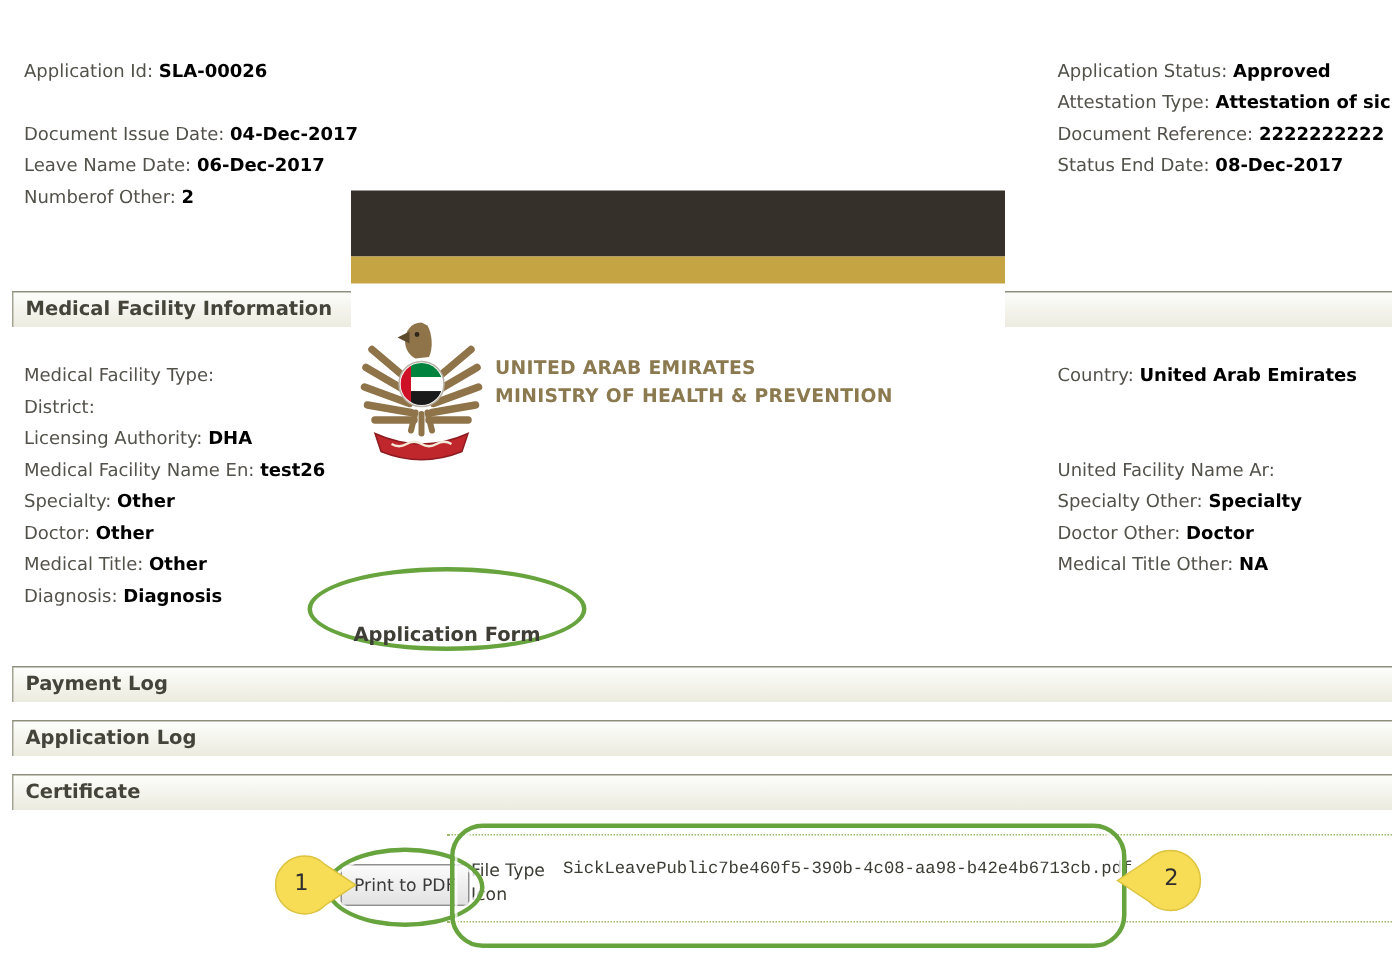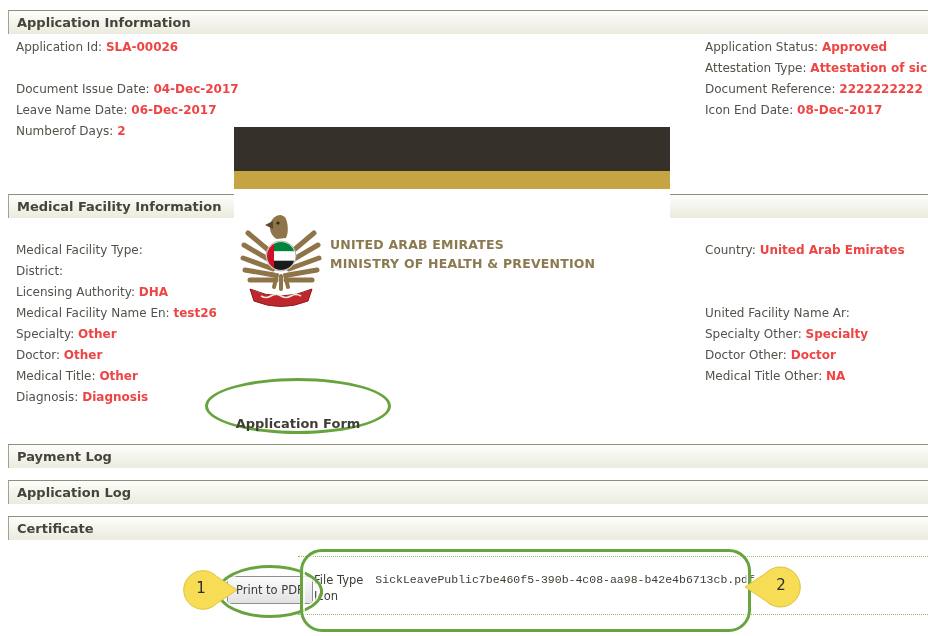--- a/index.html
+++ b/index.html
@@ -9,21 +9,21 @@
   
   .sbar{position:absolute;left:8px;right:0;height:23px;
         border-top:1px solid #8e8e7d;border-left:1px solid #a2a291;
         background:linear-gradient(#fdfdfb,#ebebdf);z-index:1;}
   .sbar-t{display:inline-block;padding-left:8px;line-height:23px;
           font-size:13px;font-weight:bold;color:#45443a;}
 
   
   .f{position:absolute;font-size:12px;white-space:nowrap;z-index:1;}
   .lbl{color:#52514a;}
-  .val{color:#ef4444;font-weight:bold;}
+  .val{color:#000000;font-weight:bold;}
 
   
   .preview{position:absolute;left:234px;top:127px;width:436px;height:185px;
            background:#fff;z-index:2;}
   .preview .banner{position:absolute;left:0;top:0;width:436px;height:44px;background:#36302b;}
   .preview .goldstripe{position:absolute;left:0;top:44px;width:436px;height:18px;background:#c5a443;}
   .ministry{position:absolute;left:96px;top:108px;font-size:12.5px;font-weight:bold;
             color:#8b7a4f;line-height:19px;letter-spacing:.2px;white-space:nowrap;}
   .emblem{position:absolute;left:6px;top:84px;}
 
@@ -54,33 +54,30 @@
   
   .callout{position:absolute;z-index:6;}
   .callout .num{position:absolute;top:13px;font-size:15px;color:#2e2e2e;
                 width:36px;text-align:center;}
 </style>
 </head>
 <body>
 
 <div class="page">
 
-  <div class="sbar" style="top:10px">
-    <span class="sbar-t">Application Information</span>
-  </div>
 
   <div class="f" style="left:16px;top:40px"><span class="lbl">Application Id:</span> <span class="val">SLA-00026</span></div>
   <div class="f" style="left:16px;top:82px"><span class="lbl">Document Issue Date:</span> <span class="val">04-Dec-2017</span></div>
   <div class="f" style="left:16px;top:103px"><span class="lbl">Leave Name Date:</span> <span class="val">06-Dec-2017</span></div>
-  <div class="f" style="left:16px;top:124px"><span class="lbl">Numberof Days:</span> <span class="val">2</span></div>
+  <div class="f" style="left:16px;top:124px"><span class="lbl">Numberof Other:</span> <span class="val">2</span></div>
 
   <div class="f" style="left:705px;top:40px"><span class="lbl">Application Status:</span> <span class="val">Approved</span></div>
   <div class="f" style="left:705px;top:61px"><span class="lbl">Attestation Type:</span> <span class="val">Attestation of sick leave</span></div>
   <div class="f" style="left:705px;top:82px"><span class="lbl">Document Reference:</span> <span class="val">2222222222</span></div>
-  <div class="f" style="left:705px;top:103px"><span class="lbl">Icon End Date:</span> <span class="val">08-Dec-2017</span></div>
+  <div class="f" style="left:705px;top:103px"><span class="lbl">Status End Date:</span> <span class="val">08-Dec-2017</span></div>
 
   <div class="sbar" style="top:194px">
     <span class="sbar-t">Medical Facility Information</span>
   </div>
 
   <div class="f" style="left:16px;top:243px"><span class="lbl">Medical Facility Type:</span> <span class="val"></span></div>
   <div class="f" style="left:16px;top:264px"><span class="lbl">District:</span> <span class="val"></span></div>
   <div class="f" style="left:16px;top:285px"><span class="lbl">Licensing Authority:</span> <span class="val">DHA</span></div>
   <div class="f" style="left:16px;top:306px"><span class="lbl">Medical Facility Name En:</span> <span class="val">test26</span></div>
   <div class="f" style="left:16px;top:327px"><span class="lbl">Specialty:</span> <span class="val">Other</span></div>

